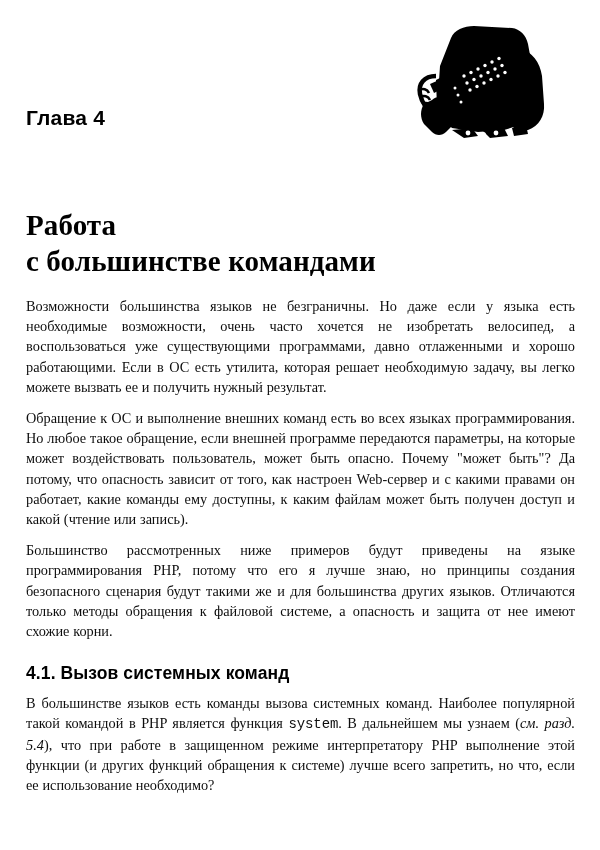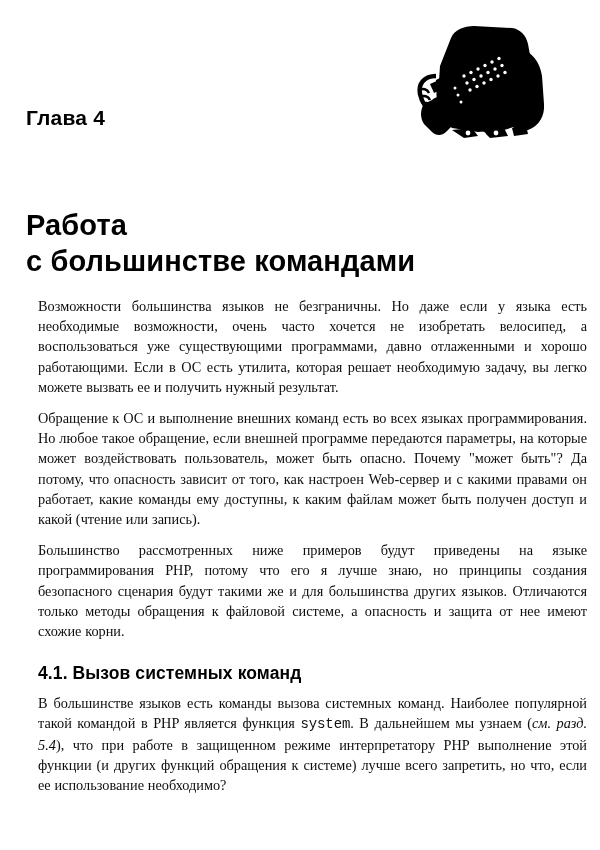--- a/index.html
+++ b/index.html
@@ -48,35 +48,35 @@
     letter-spacing: 0.2px;
     color: #000000;
   }
 
   
   .chapter-title {
     position: absolute;
     left: 26px;
     top: 188px;
     width: 540px;
-    font-family: Liberation Sans, sans-serif;
+    font-family: Liberation Serif, serif;
     font-weight: bold;
     font-size: 29px;
     line-height: 36px;
     letter-spacing: 0.1px;
     color: #000000;
   }
   .chapter-title .line2 {
     display: block;
   }
 
   
   .body-block {
     position: absolute;
-    left: 38px;
+    left: 26px;
     top: 296px;
     width: 549px;
   }
 
   p.para {
     margin: 0 0 11px 0;
     font-size: 14.3px;
     line-height: 20.2px;
     text-align: justify;
     text-justify: inter-word;

